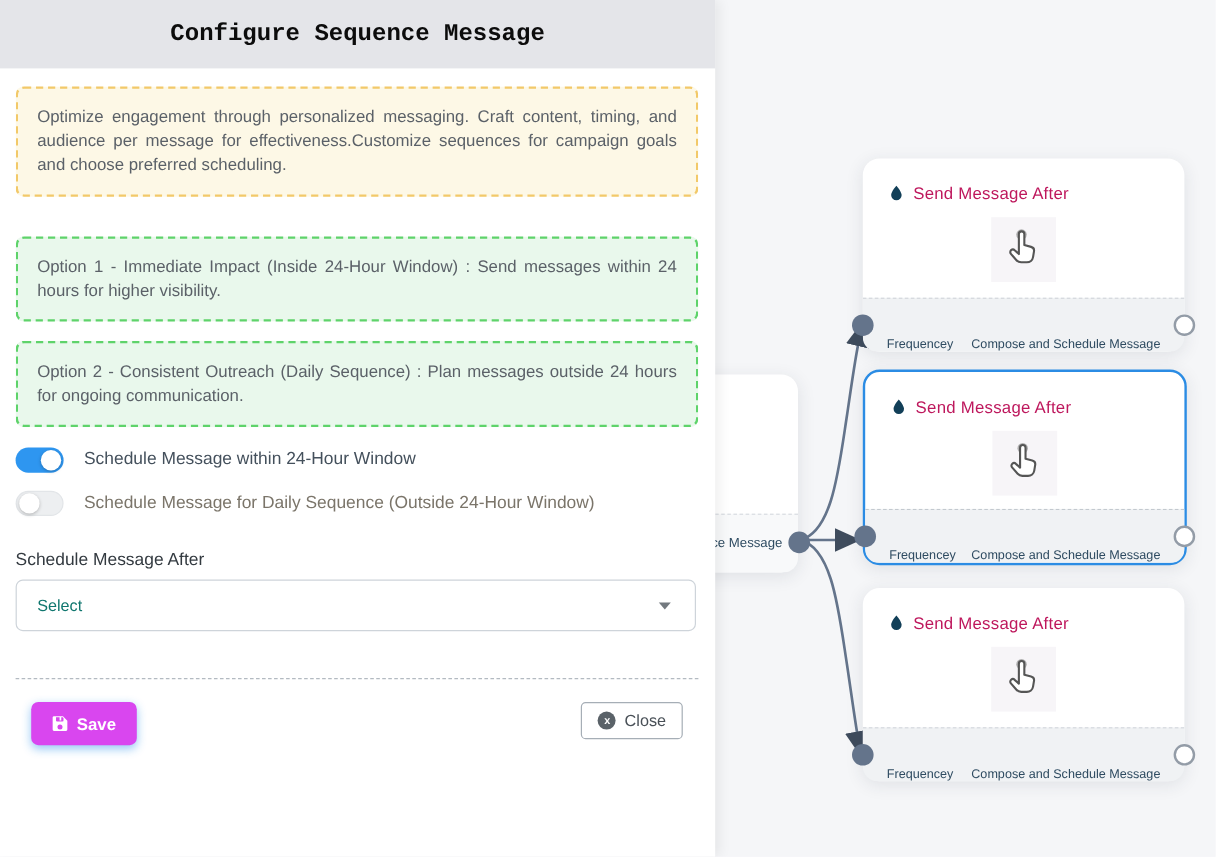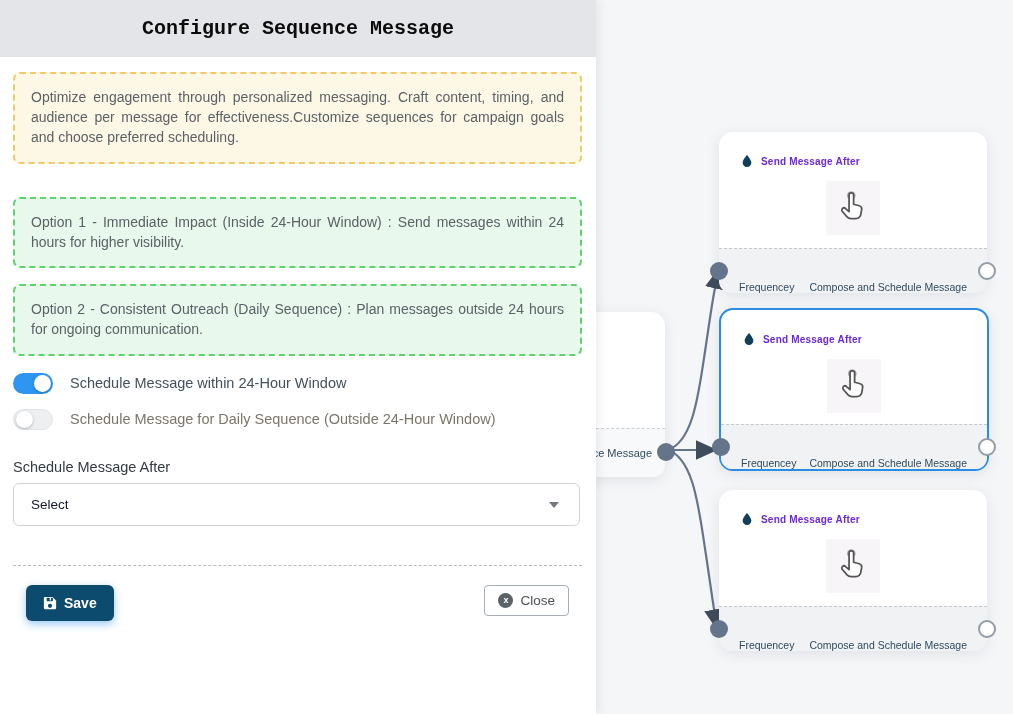--- a/index.html
+++ b/index.html
@@ -7,21 +7,21 @@
   body { font-family:"Liberation Sans", sans-serif; background:#f5f6f8; position:relative; }
 
   
   .canvas { position:absolute; inset:0; background:#f5f6f8; }
   svg.edges { position:absolute; left:0; top:0; width:1013px; height:714px; pointer-events:none; }
 
   .node { position:absolute; background:#fff; border-radius:14px;
           box-shadow:0 3px 14px rgba(40,50,70,.10); }
   .node.selected { border:2px solid #2b8ce4; }
   .node-head { display:flex; align-items:center; gap:7px; padding:21px 0 0 21px; }
-  .node-title { font-size:10px; font-weight:700; color:#6d28d9; letter-spacing:.2px; }
+  .node-title { font-size:14px; font-weight:400; color:#be185d; letter-spacing:.2px; }
   .drop-icon { width:14px; height:16px; display:inline-flex; }
   .hand-box { width:54px; height:54px; background:#f7f5f8; margin:12px auto 0;
               display:flex; align-items:center; justify-content:center; }
   .node-foot { position:absolute; left:0; right:0; bottom:0; height:45px;
                background:#f0f2f4; border-top:1px dashed #c3c9cf;
                border-radius:0 0 12px 12px; display:flex; align-items:flex-end;
                justify-content:space-between; padding:0 20px; }
   .node.selected .node-foot { border-radius:0 0 11px 11px; }
   .foot-label { font-size:10.5px; color:#2e4b61; white-space:nowrap; }
   .port { position:absolute; width:18px; height:18px; border-radius:50%; bottom:13px; }
@@ -60,27 +60,27 @@
           background:#fff; box-shadow:0 1px 3px rgba(0,0,0,.25); }
   .toggle.on  .knob { right:2px; }
   .toggle.off .knob { left:2px; top:1.5px; }
   .toggle-label-on  { font-size:14.5px; color:#44505c; }
   .toggle-label-off { font-size:14.5px; color:#7b756a; }
 
   .field-label { margin-top:29px; font-size:14.5px; color:#333a40; }
   .select-box { margin-top:8px; width:567px; height:43px; border:1px solid #ced4da;
                 border-radius:6px; background:#fff; display:flex; align-items:center;
                 justify-content:space-between; padding:0 20px 0 17px; cursor:pointer; }
-  .select-value { font-size:13.5px; color:#0f172a; }
+  .select-value { font-size:13.5px; color:#0f766e; }
   .caret-down { width:0; height:0; border-left:5px solid transparent;
                 border-right:5px solid transparent; border-top:6px solid #73797f; }
 
   .panel-footer { margin-top:39px; border-top:1px dashed #b3bac1; padding:19px 13px 0 13px;
                   display:flex; align-items:flex-start; justify-content:space-between; }
-  .btn-save { display:inline-flex; align-items:center; gap:7px; background:#0c4a6e;
+  .btn-save { display:inline-flex; align-items:center; gap:7px; background:#d946ef;
               color:#fff; font-weight:700; font-size:14px; border:none; border-radius:6px;
               padding:10px 17px; cursor:pointer; box-shadow:0 3px 8px rgba(26,136,232,.45);
               font-family:inherit; }
   .btn-close { display:inline-flex; align-items:center; gap:7px; background:#fff;
                color:#495057; font-size:13.5px; border:1px solid #a6aeb6; border-radius:4px;
                padding:7px 13px; cursor:pointer; font-family:inherit; }
   .x-circle { width:15px; height:15px; border-radius:50%; background:#5a6268; color:#fff;
               font-size:9px; font-weight:700; display:inline-flex; align-items:center;
               justify-content:center; line-height:1; }
 </style>

